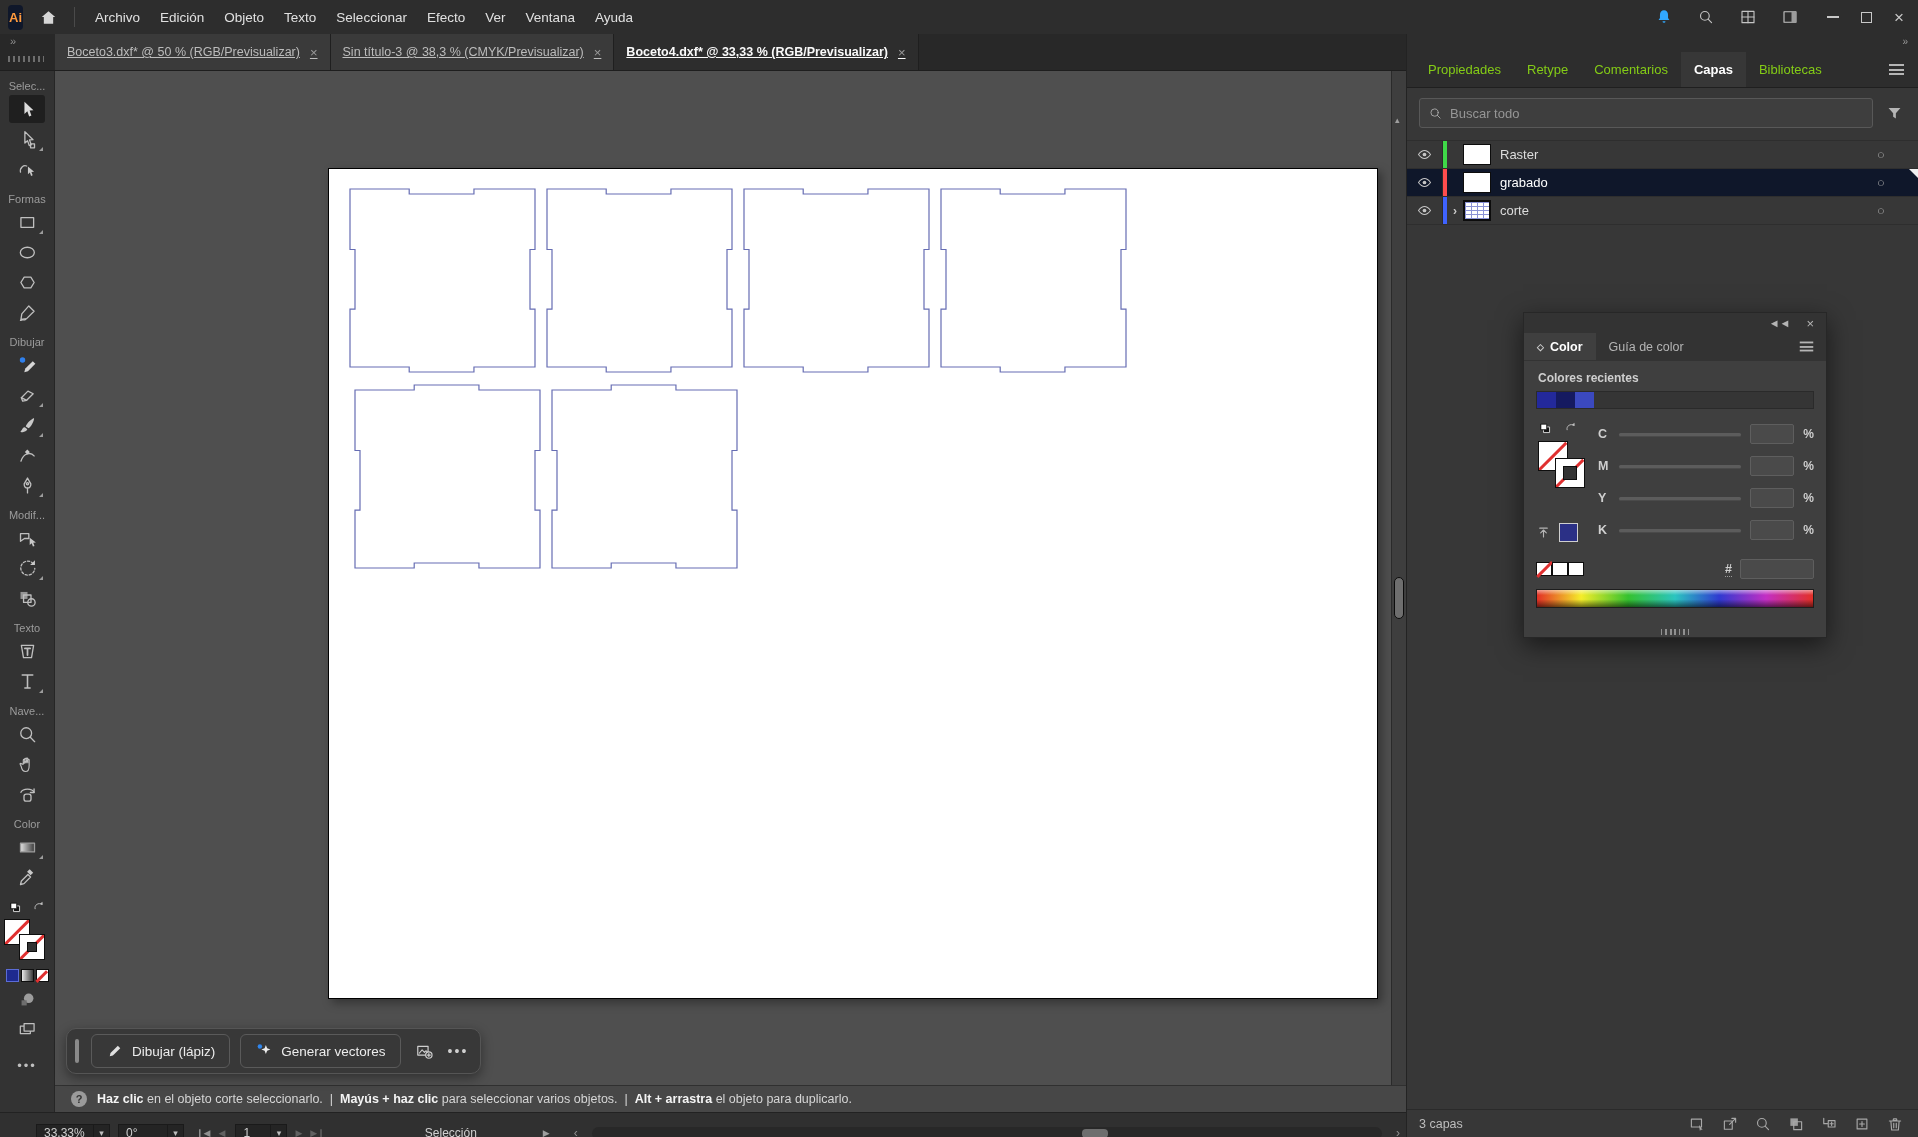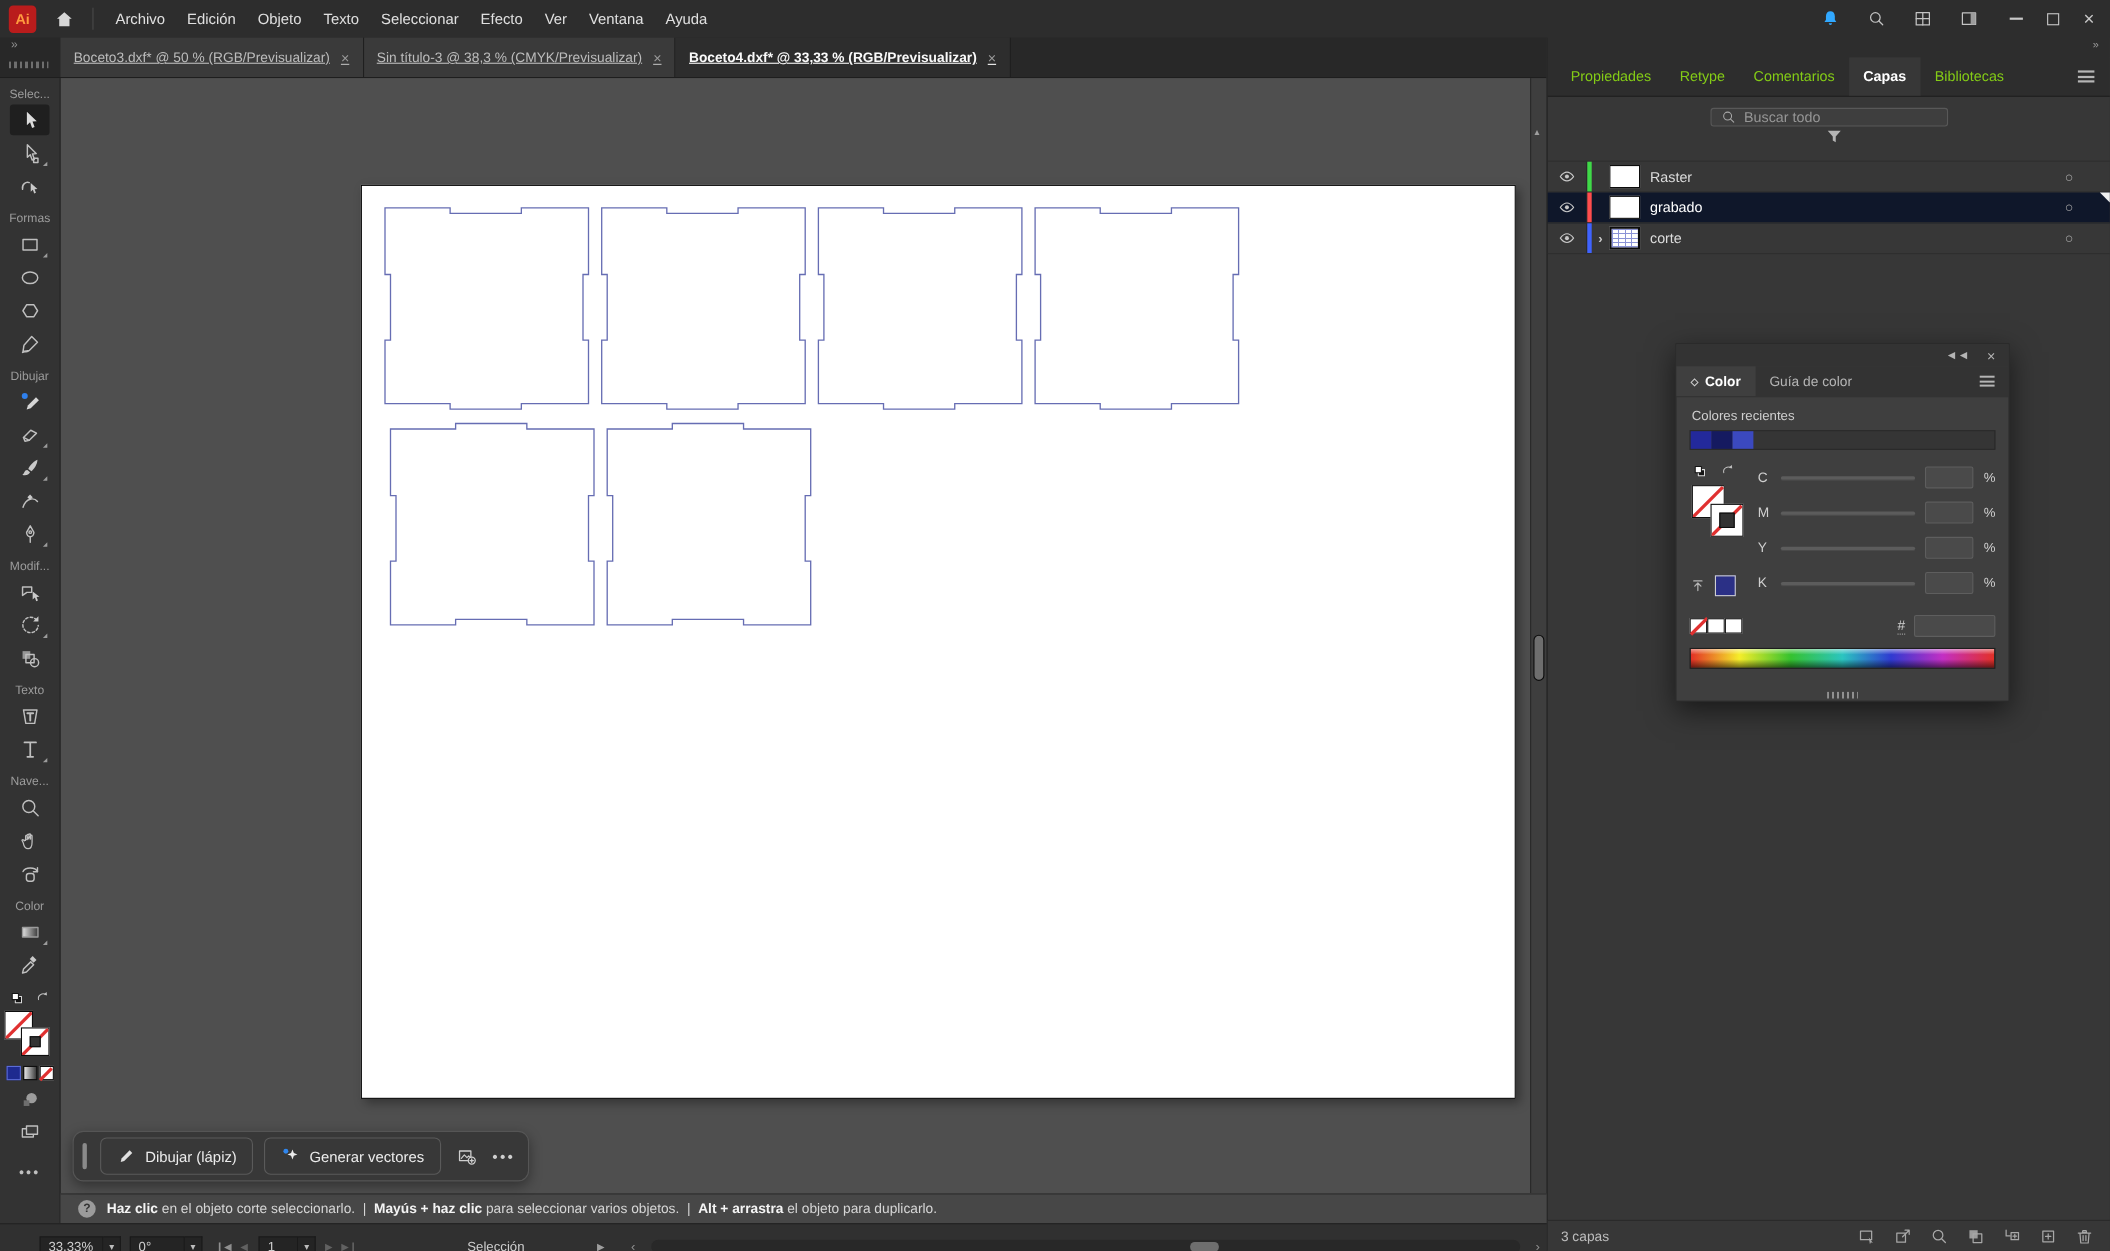--- a/index.html
+++ b/index.html
@@ -3,21 +3,21 @@
 <meta charset="utf-8">
 <style>
   * { margin:0; padding:0; box-sizing:border-box; }
   html,body { width:1918px; height:1137px; overflow:hidden; background:#2d2d2d;
     font-family:"Liberation Sans", sans-serif; -webkit-font-smoothing:antialiased; }
   svg { display:block; }
 
   
   #menubar { position:absolute; left:0; top:0; width:1918px; height:34px; background:#2d2d2d;
     display:flex; align-items:center; z-index:30; }
-  .ai-badge { width:25px; height:25px; margin-left:8px; border-radius:4px; background:#b91c1c;
+  .ai-badge { width:15px; height:25px; margin-left:8px; border-radius:4px; background:#0f172a;
     color:#ff9a3e; font-weight:bold; font-size:13px; display:flex; align-items:center; justify-content:center; }
   .home-wrap { margin-left:16px; }
   .vsep { width:1px; height:20px; background:#4a4a4a; margin:0 10px 0 16px; }
   #menu-items { display:flex; align-items:center; }
   .menu-item { color:#e0e0e0; font-size:13.5px; padding:0 10px; cursor:default; }
   #menu-right { margin-left:auto; display:flex; align-items:center; gap:24px; }
   #win-controls { display:flex; align-items:center; gap:22px; margin:0 14px 0 28px; }
   .min-glyph { width:12px; height:2px; background:#c8c8c8; }
   .max-glyph { width:11px; height:11px; border:1.5px solid #c8c8c8; }
   .close-glyph { color:#c8c8c8; font-size:17px; line-height:1; }
@@ -100,21 +100,21 @@
   #dock-top { height:18px; background:#2d2d2d; position:relative; }
   #dock-top .dbl { position:absolute; right:10px; top:2px; color:#9a9a9a; font-size:10px; }
   #dock-tabs { height:36px; background:#2d2d2d; border-bottom:1px solid #1f1f1f; display:flex; align-items:stretch; padding-left:8px; }
   .dock-tab { display:flex; align-items:center; padding:0 13px; color:#84cc16; font-size:13px; cursor:default; }
   .dock-tab.active { background:#373737; color:#ffffff; font-weight:bold; }
   #dock-tabs .hamb { margin-left:auto; margin-right:14px; align-self:center; }
   .hamb { width:15px; height:11px; border-top:2px solid #b5b5b5; border-bottom:2px solid #b5b5b5; position:relative; }
   .hamb:before { content:""; position:absolute; left:0; right:0; top:2.5px; height:2px; background:#b5b5b5; }
 
   
-  #search-row { display:flex; align-items:center; margin:10px 12px 0;flex-direction:column; }
+  #search-row { display:flex; align-items:center; margin:10px 12px 0; }
   #search-box { flex:1; height:30px; background:#3e3e3e; border:1px solid #585858; border-radius:3px;
     display:flex; align-items:center; padding:0 8px; gap:7px; }
   #search-box input { flex:1; background:transparent; border:none; outline:none; color:#d8d8d8; font-size:13px; }
   #search-box input::placeholder { color:#969696; }
   #filter-wrap { margin-left:12px; margin-right:2px; }
   #layer-rows { margin-top:12px; border-top:1px solid #2e2e2e; }
   .layer-row { height:28px; display:flex; align-items:center; border-bottom:1px solid #2e2e2e; position:relative; }
   .layer-row.selected { background:#0f172a; }
   .cell-eye { width:36px; display:flex; justify-content:center; align-items:center; align-self:stretch; border-right:1px solid #2a2a2a; }
   .cell-bar { width:4px; align-self:stretch; }
@@ -136,21 +136,21 @@
   
   #color-panel { position:absolute; left:1523px; top:312px; width:304px; height:326px; background:#3f3f3f;
     border:1px solid #272727; box-shadow:0 8px 24px rgba(0,0,0,0.55); z-index:50; }
   #cp-header { height:20px; background:#333; display:flex; align-items:center; justify-content:flex-end; gap:16px; padding-right:12px; }
   #cp-header span { color:#b5b5b5; font-size:11px; line-height:1; }
   #cp-tabs { height:28px; background:#333; display:flex; align-items:stretch; border-bottom:1px solid #333; }
   .cp-tab { display:flex; align-items:center; gap:6px; padding:0 13px; color:#b5b5b5; font-size:12.5px; }
   .cp-tab.active { background:#3f3f3f; color:#fff; font-weight:bold; }
   .cp-tab .dia { font-size:9px; color:#cfcfcf; }
   #cp-tabs .hamb { margin-left:auto; margin-right:12px; align-self:center; transform:scale(0.9); }
-  #cp-body { padding:8px 12px 0; position:relative; }
+  #cp-body { padding:8px 12px 0; position:relative;font-weight:bold; }
   #cp-recent-label { color:#cfcfcf; font-size:12px; margin:2px 0 6px 2px; }
   #cp-recent { height:18px; background:#353535; border:1px solid #2a2a2a; display:flex; }
   #cp-recent .rs { width:19px; height:16px; }
   #cp-main { display:flex; margin-top:12px; }
   #cp-left { width:62px; position:relative; height:130px; }
   #cp-left .icons { display:flex; gap:10px; margin-left:2px; }
   .fs2 { position:absolute; left:2px; top:20px; width:52px; height:52px; }
   .cp-last { position:absolute; left:0; top:102px; display:flex; align-items:center; gap:8px; }
   .last-sw { width:19px; height:19px; border:1px solid #cfcfcf; }
   #cp-sliders { flex:1; display:flex; flex-direction:column; gap:10px; margin-top:2px; }

